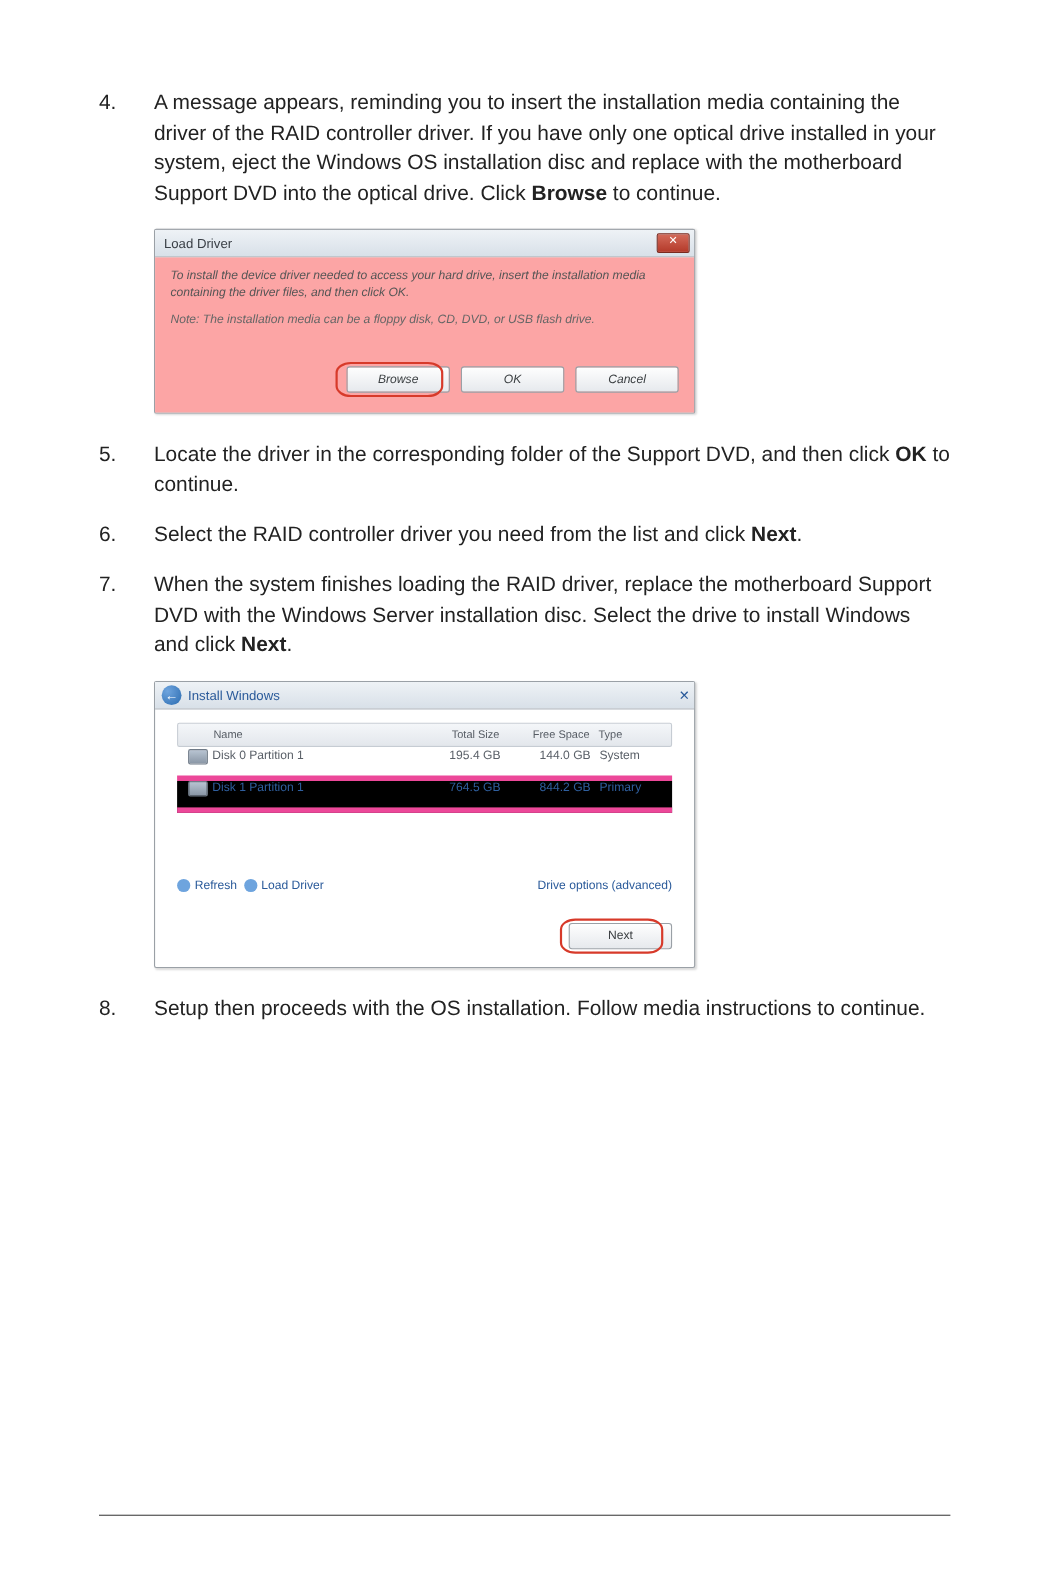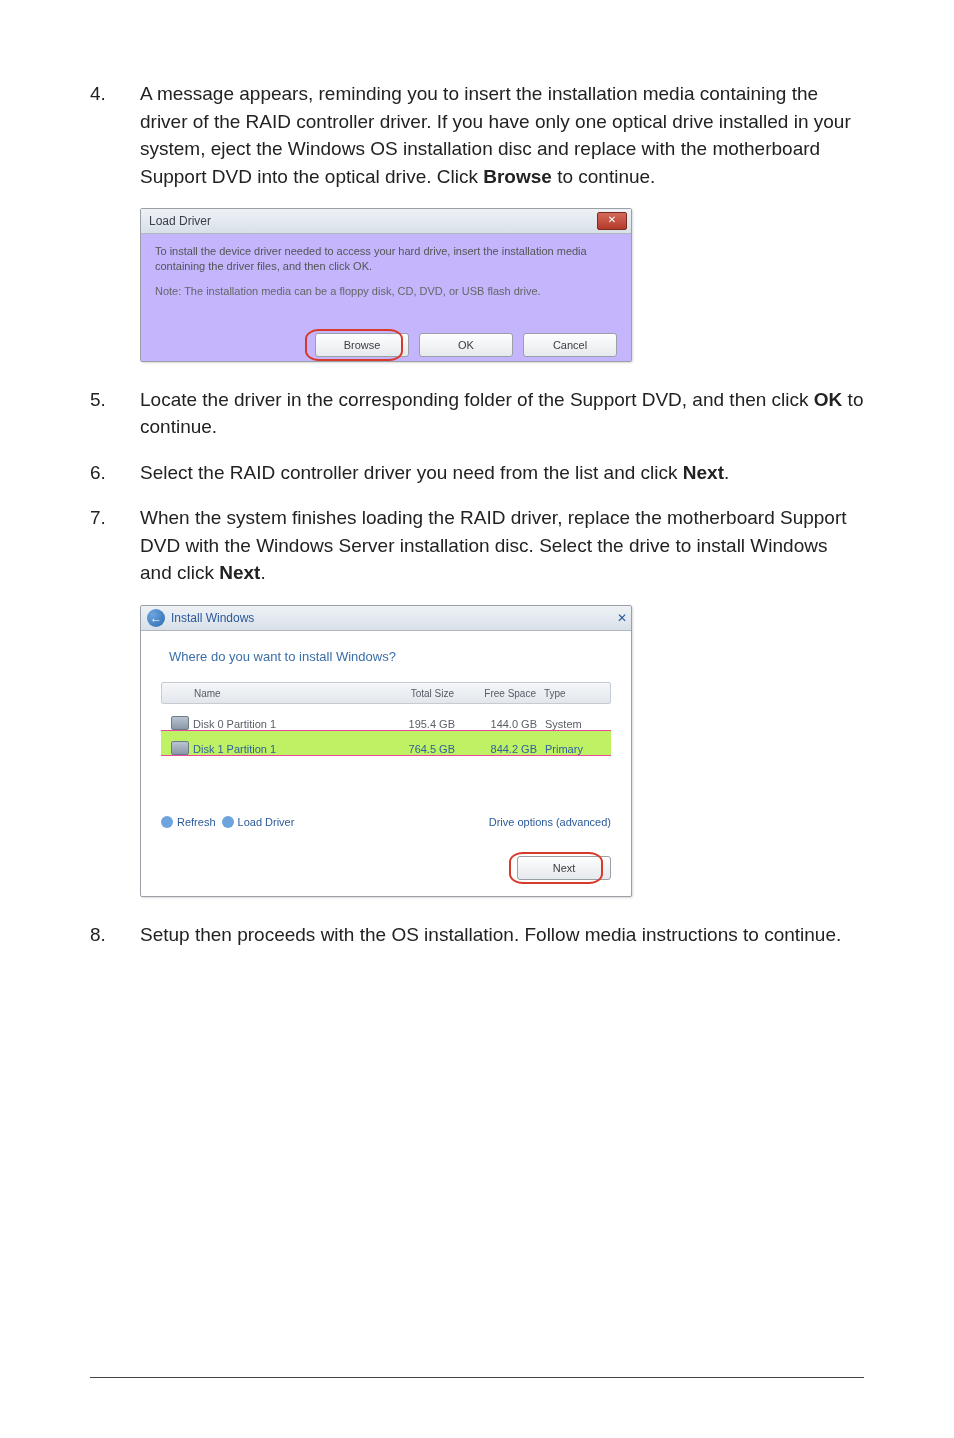--- a/index.html
+++ b/index.html
@@ -68,24 +68,25 @@
     height: 16px;
     background: linear-gradient(#d36a5a,#b43a2a);
     border: 1px solid #7a2a1f;
     border-radius: 2px;
     color: #fff;
     font-size: 10px;
     line-height: 14px;
     text-align: center;
   }
   .dlg-load .dlg-body {
-    padding: 10px 14px 2px 14px;
-    background: #c4b5fd;
+    padding: 10px 14px 16px 14px;
+    background: #fca5a5;
     font-size: 11px;
     color: #555;
+    font-style: italic;
   }
   .dlg-load .msg {
     margin-bottom: 10px;
     line-height: 1.35;
   }
   .dlg-load .note {
     color: #666;
     font-size: 11px;
     margin-bottom: 34px;
     line-height: 1.35;
@@ -172,27 +173,27 @@
     border: 1px solid #c6ccd3;
     border-radius: 2px;
     height: 20px;
     align-items: center;
     padding: 0 6px;
     margin-bottom: 2px;
   }
   .part-table .hdr > div { font-size: 10px; color: #565c64; }
   .part-table .row {
     display: flex;
-    align-items: flex-end;
+    align-items: flex-start;
     height: 24px;
     padding: 0 6px;
-    border-bottom: 1px solid #ec4899;
+    border-bottom: 5px solid #ec4899;
   }
   .part-table .row.selected {
-    background: #bef264;
+    background: #000000;
     color: #2f5f9e;
   }
   .col-icon { width: 26px; display:flex; align-items:center; justify-content:center; }
   .col-name { flex: 1; }
   .col-size { width: 80px; text-align: right; padding-right: 12px; }
   .col-free { width: 70px; text-align: right; padding-right: 8px; }
   .col-type { width: 60px; text-align: left; }
   .disk-icon {
     width: 16px; height: 12px;
     background: linear-gradient(#b8c4d2,#8a97a6);
@@ -297,21 +298,20 @@
     <div class="figure-wrap">
       <div class="dlg-install">
         <div class="titlebar">
           <div class="left">
             <span class="back-arrow">←</span>
             <span>Install Windows</span>
           </div>
           <span class="win-close">✕</span>
         </div>
         <div class="content">
-          <div class="question">Where do you want to install Windows?</div>
 
           <div class="part-table">
             <div class="hdr">
               <div class="col-icon"></div>
               <div class="col-name">Name</div>
               <div class="col-size">Total Size</div>
               <div class="col-free">Free Space</div>
               <div class="col-type">Type</div>
             </div>
             <div class="row">

